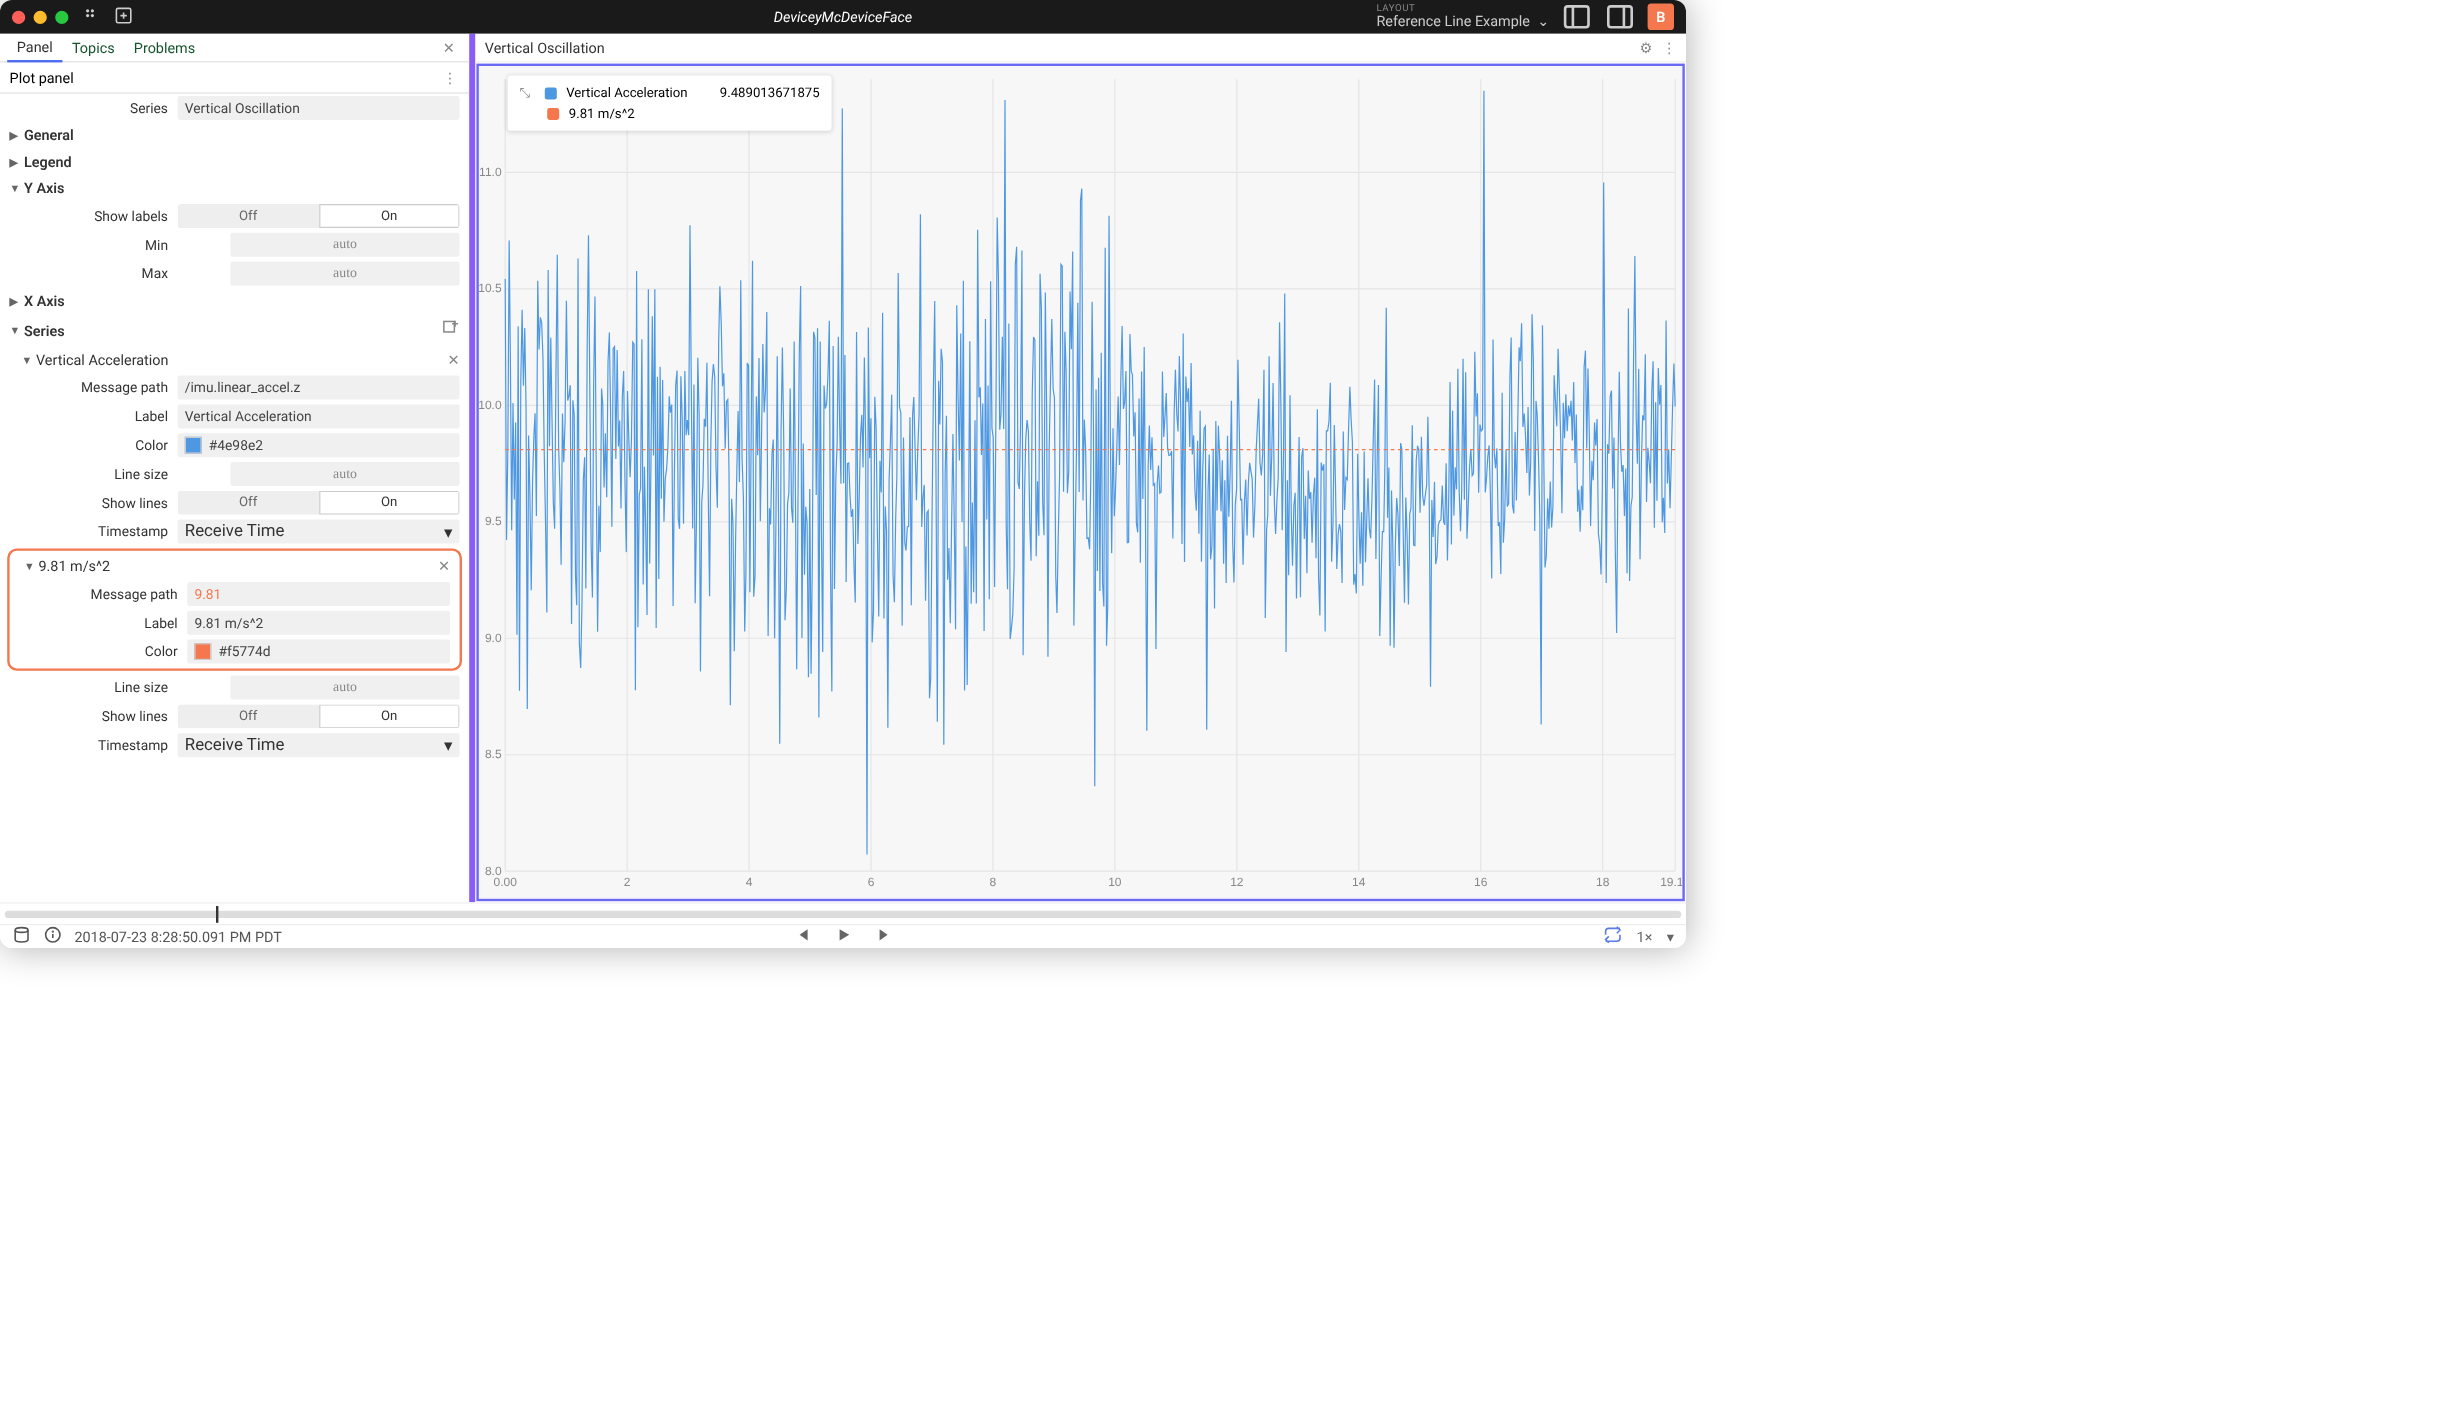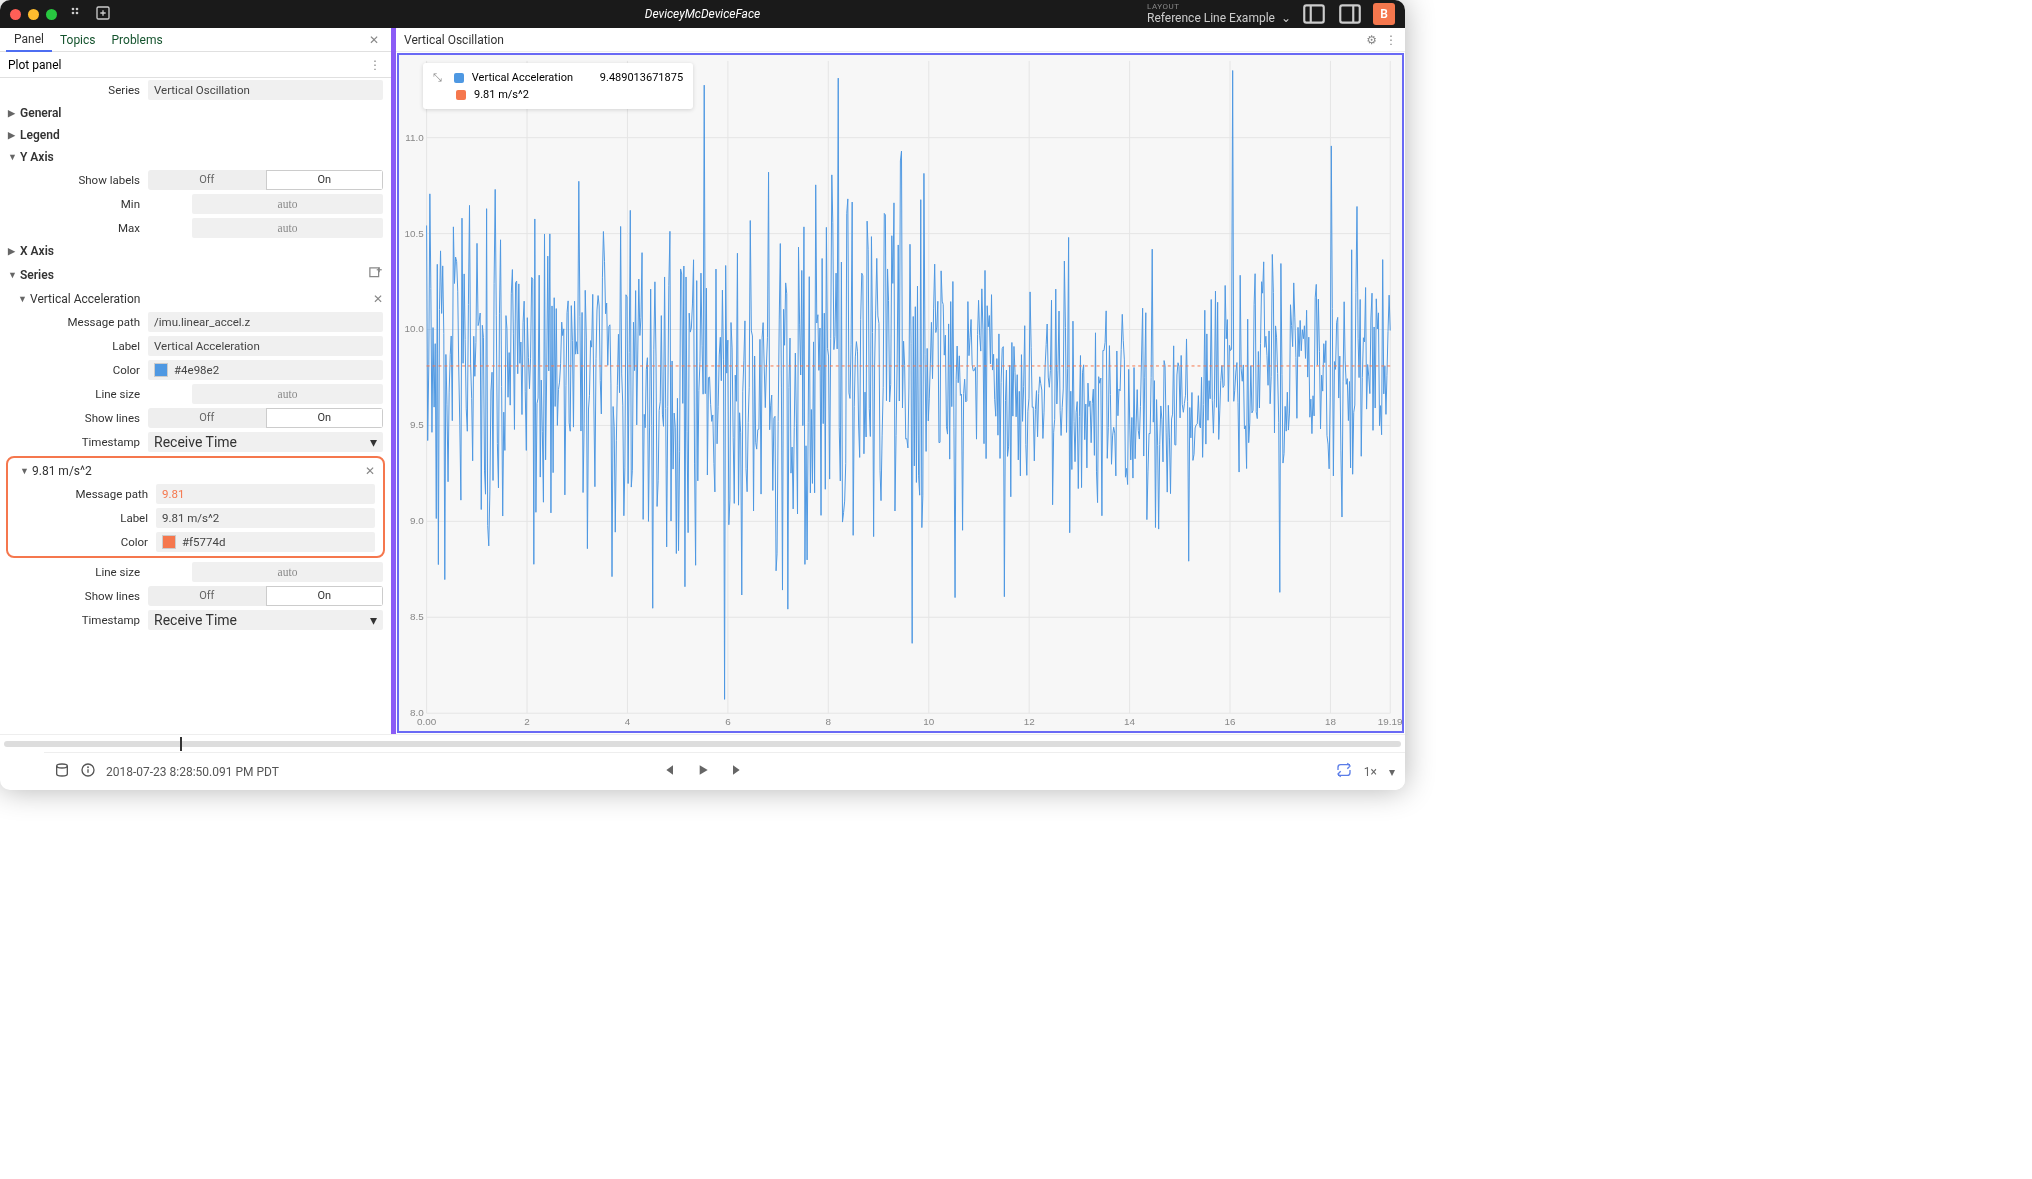--- a/index.html
+++ b/index.html
@@ -56,21 +56,21 @@
 .legend-float .sw { width:10px; height:10px; border-radius:2px; }
 .legend-float .lname { min-width:120px; }
 svg.chart { width:100%; height:100%; display:block;}
 .axis-tick { font-size:10px; fill:#888; font-family:sans-serif;}
 .refline { stroke:#f5774d; stroke-width:1; stroke-dasharray:3,3;}
 
 .scrub { height:18px; background:#fff; position:relative; border-top:1px solid #eee; flex-shrink:0;}
 .scrub-track { position:absolute; left:4px; right:4px; top:6px; height:6px; background:#ddd; border-radius:3px;}
 .scrub-head { position:absolute; top:2px; width:2px; height:14px; background:#333; left:180px;}
 
-.footer { height:38px; display:flex; align-items:center; padding:0 10px; font-size:12px; color:#555; border-top:1px solid #eee; background:#fff; flex-shrink:0;margin-left:44px;}
+.footer { height:20px; display:flex; align-items:center; padding:0 10px; font-size:12px; color:#555; border-top:1px solid #eee; background:#fff; flex-shrink:0;}
 .footer .f-center { position:absolute; left:50%; transform:translateX(-50%); display:flex; gap:18px; color:#666;}
 .footer .f-right { margin-left:auto; display:flex; gap:12px; align-items:center; color:#666;}
 .footer svg { width:16px; height:16px; }
 .icon-btn { cursor:pointer; }
 </style>
 </head>
 <body>
 
 <div class="window">
   <div class="titlebar">

